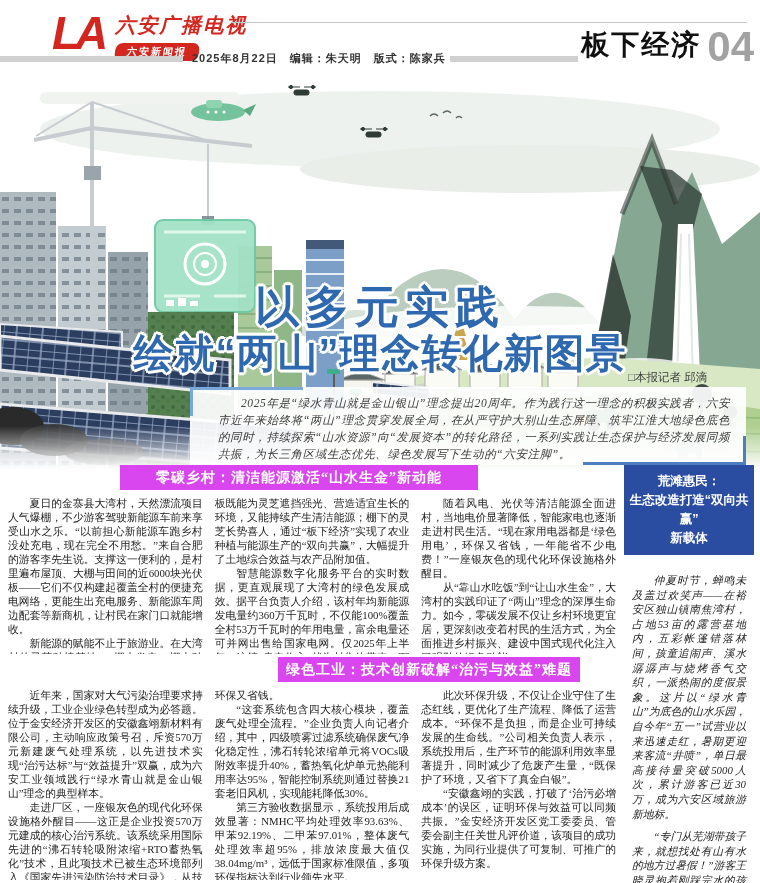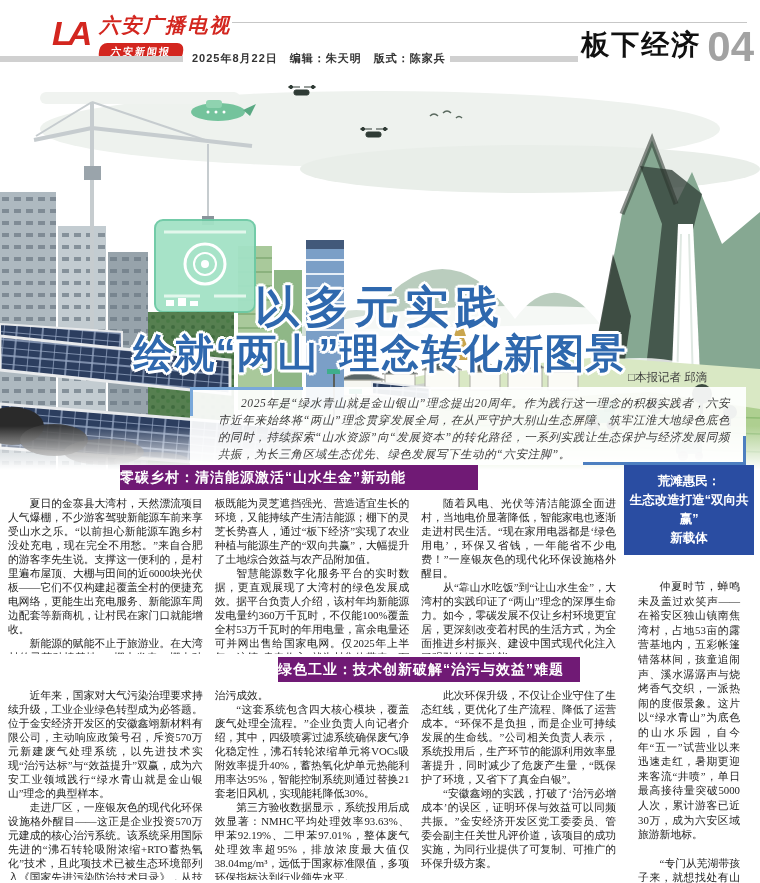--- a/index.html
+++ b/index.html
@@ -1,21 +1,21 @@
 <!DOCTYPE html>
 <html><head>
 <meta charset="utf-8">
 <style>
   html,body{margin:0;padding:0;background:#ffffff;}
   .page{position:relative;width:760px;height:883px;overflow:hidden;background:#fff;
         font-family:"Liberation Serif","DejaVu Serif",serif;color:#222;}
   
   .brand{position:absolute;top:10px;left:52px;display:flex;align-items:flex-start;}
   .la-logo{font-family:"Liberation Sans","DejaVu Sans",sans-serif;font-weight:900;font-style:italic;
-           font-size:34px;line-height:46px;color:#d3261f;letter-spacing:-5px;padding-right:12px;}
+           font-size:46px;line-height:46px;color:#d3261f;letter-spacing:-5px;padding-right:12px;}
   .brand-right{padding-top:2px;}
   .brand-name{font-weight:700;font-style:italic;font-size:20px;color:#d3261f;letter-spacing:2px;}
   .brand-badge{display:inline-block;margin-top:4px;background:#d3261f;color:#fff;
                font-family:"Liberation Sans",sans-serif;font-size:10px;font-weight:700;
                padding:2px 12px;border-radius:7px;transform:skewX(-8deg);letter-spacing:2px;}
   .brand-rule{position:absolute;top:22px;left:232px;width:515px;height:1px;background:#c7c7c7;}
   .dateline-row{position:absolute;top:52px;left:0;width:585px;height:14px;}
   .bar{position:absolute;top:4px;height:6px;background:#d0d0d0;}
   .bar-l{left:0;width:183px;}
   .bar-r{left:450px;width:128px;}
@@ -39,39 +39,39 @@
           font-family:"Liberation Sans",sans-serif;}
   .intro{position:absolute;top:313px;left:190px;width:556px;height:78px;background:rgba(255,255,255,.92);
          font-style:italic;font-size:11.5px;line-height:17px;color:#3c3c3c;letter-spacing:.6px;
          padding:8px 16px 0 28px;box-sizing:border-box;text-align:justify;}
   .intro .ind{text-indent:2em;margin:0;}
   .corner-tl{position:absolute;top:0;left:0;width:110px;height:26px;
              border-top:3px solid #79a8da;border-left:3px solid #79a8da;}
   .corner-br{position:absolute;bottom:0;right:0;width:160px;height:26px;
              border-bottom:3px solid #4d7fc0;border-right:3px solid #4d7fc0;}
   
-  .sec-bar{position:absolute;height:25px;background:#701a75;color:#fff;
-           font-family:Liberation Sans, sans-serif;font-weight:700;font-size:14px;
+  .sec-bar{position:absolute;height:25px;background:#d946ef;color:#fff;text-align:center;
+           font-family:Liberation Serif, serif;font-weight:700;font-size:14px;
            line-height:25px;letter-spacing:1px;}
   .bar-s0{top:465px;left:120px;width:358px;}
   .bar-s1{top:657px;left:278px;width:302px;}
   .cols{position:absolute;left:8px;width:608px;display:flex;gap:12px;}
   .cols-s0{top:496px;height:158px;}
   .cols-s1{top:688px;height:192px;}
   .col{flex:1;overflow:hidden;}
   .col p{margin:0;font-size:10.8px;line-height:14px;text-align:justify;text-indent:2em;
          color:#1d1d1d;letter-spacing:0;}
   .col p.noind{text-indent:0;}
   
   .sidebar{position:absolute;top:465px;left:624px;width:130px;height:418px;}
   .sb-head{background:#2a4da2;color:#fff;text-align:center;padding:7px 4px;
            font-family:"Liberation Sans",sans-serif;font-weight:700;font-size:12.5px;line-height:19px;}
   .sb-head span{display:block;}
   .sb-body{margin-top:10px;height:330px;overflow:hidden;}
-  .sb-body p{margin:14px;font-size:10.8px;line-height:14.6px;text-align:justify;text-indent:2em;color:#1d1d1d;}
+  .sb-body p{margin:8px;font-size:10.8px;line-height:14.6px;text-align:justify;text-indent:2em;color:#1d1d1d;font-style:italic;}
 </style>
 </head>
 <body>
 
 <div class="page">
 
   <div class="brand">
     <div class="la-logo">LA</div>
     <div class="brand-right">
       <div class="brand-name">六安广播电视</div>
@@ -322,21 +322,21 @@
     </div>
   </div>
 
   <div class="sec-bar bar-s1">绿色工业：技术创新破解“治污与效益”难题</div>
   <div class="cols cols-s1">
     <div class="col">
       <p>近年来，国家对大气污染治理要求持续升级，工业企业绿色转型成为必答题。位于金安经济开发区的安徽鑫翊新材料有限公司，主动响应政策号召，斥资570万元新建废气处理系统，以先进技术实现“治污达标”与“效益提升”双赢，成为六安工业领域践行“绿水青山就是金山银山”理念的典型样本。</p>
       <p>走进厂区，一座银灰色的现代化环保设施格外醒目——这正是企业投资570万元建成的核心治污系统。该系统采用国际先进的“沸石转轮吸附浓缩+RTO蓄热氧化”技术，且此项技术已被生态环境部列入《国家先进污染防治技术目录》，从技术源头保障</p>
     </div>
     <div class="col">
-      <p class="noind">治污成效。</p>
+      <p class="noind">环保又省钱。</p>
       <p>“这套系统包含四大核心模块，覆盖废气处理全流程。”企业负责人向记者介绍，其中，四级喷雾过滤系统确保废气净化稳定性，沸石转轮浓缩单元将VOCs吸附效率提升40%，蓄热氧化炉单元热能利用率达95%，智能控制系统则通过替换21套老旧风机，实现能耗降低30%。</p>
       <p>第三方验收数据显示，系统投用后成效显著：NMHC平均处理效率93.63%、甲苯92.19%、二甲苯97.01%，整体废气处理效率超95%，排放浓度最大值仅38.04mg/m³，远低于国家标准限值，多项环保指标达到行业领先水平。</p>
     </div>
     <div class="col">
       <p>此次环保升级，不仅让企业守住了生态红线，更优化了生产流程、降低了运营成本。“环保不是负担，而是企业可持续发展的生命线。”公司相关负责人表示，系统投用后，生产环节的能源利用效率显著提升，同时减少了危废产生量，“既保护了环境，又省下了真金白银”。</p>
       <p>“安徽鑫翊的实践，打破了‘治污必增成本’的误区，证明环保与效益可以同频共振。”金安经济开发区党工委委员、管委会副主任关世凡评价道，该项目的成功实施，为同行业提供了可复制、可推广的环保升级方案。</p>
     </div>
   </div>
 
   <div class="sidebar">

